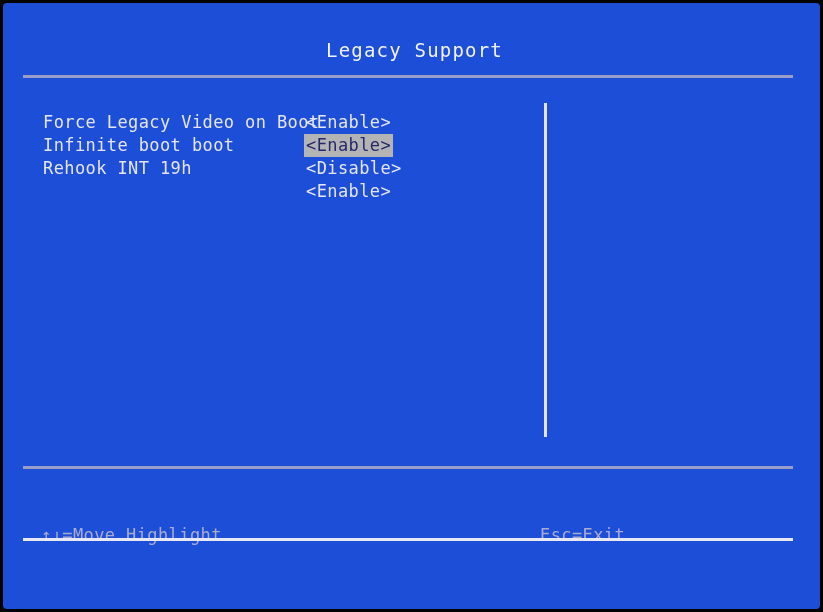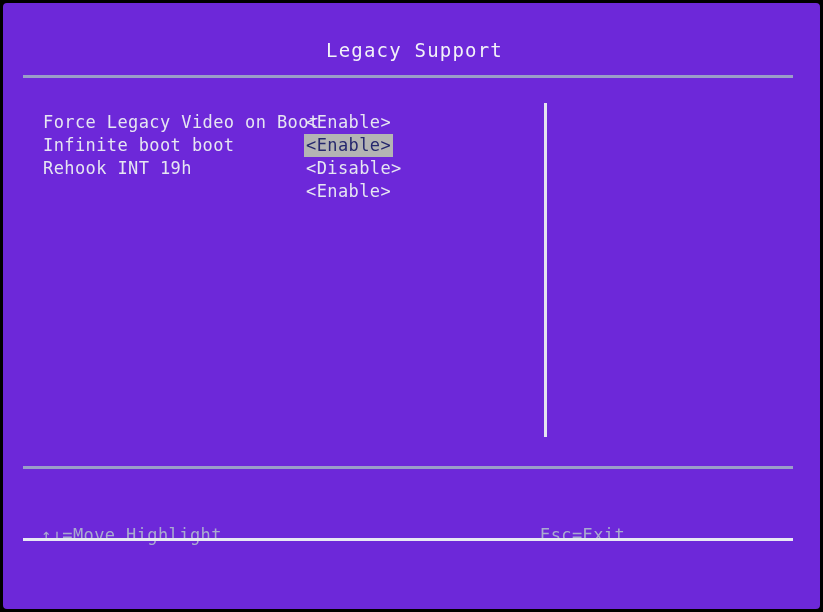--- a/index.html
+++ b/index.html
@@ -5,21 +5,21 @@
   html, body {
     margin: 0;
     padding: 0;
     background: #000000;
   }
 
   #bios-screen {
     position: relative;
     width: 823px;
     height: 612px;
-    background: #6d28d9;
+    background: #1d4ed8;
     border: 3px solid #000000;
     box-sizing: border-box;
     border-radius: 7px;
     overflow: hidden;
     font-family: "DejaVu Sans Mono", "Liberation Mono", monospace;
     -webkit-font-smoothing: none;
   }
 
   
   .title-bar {

